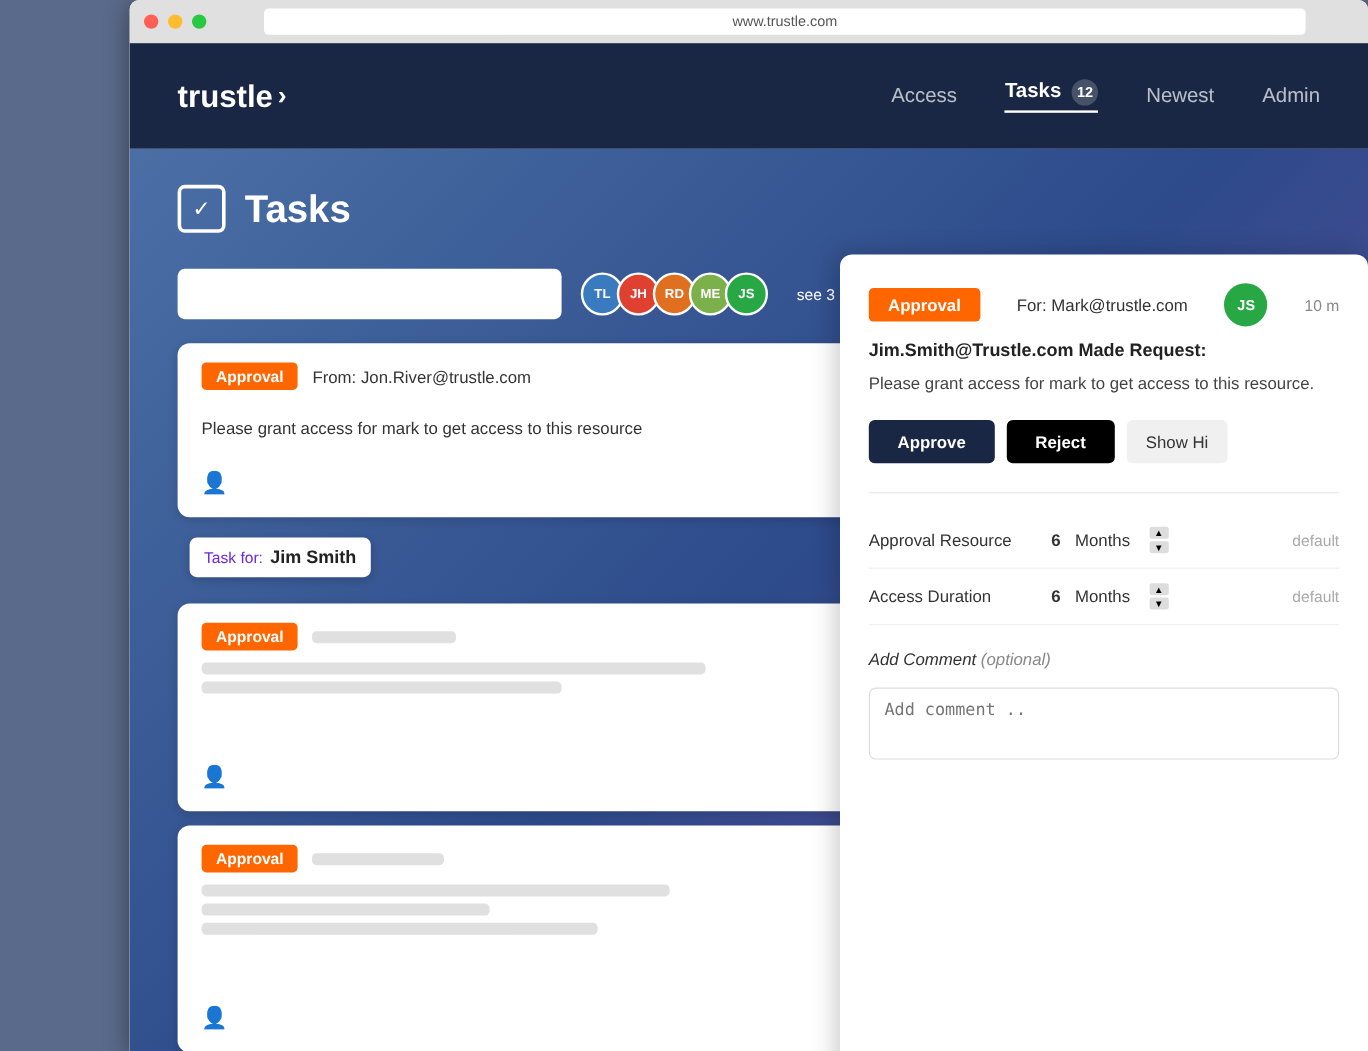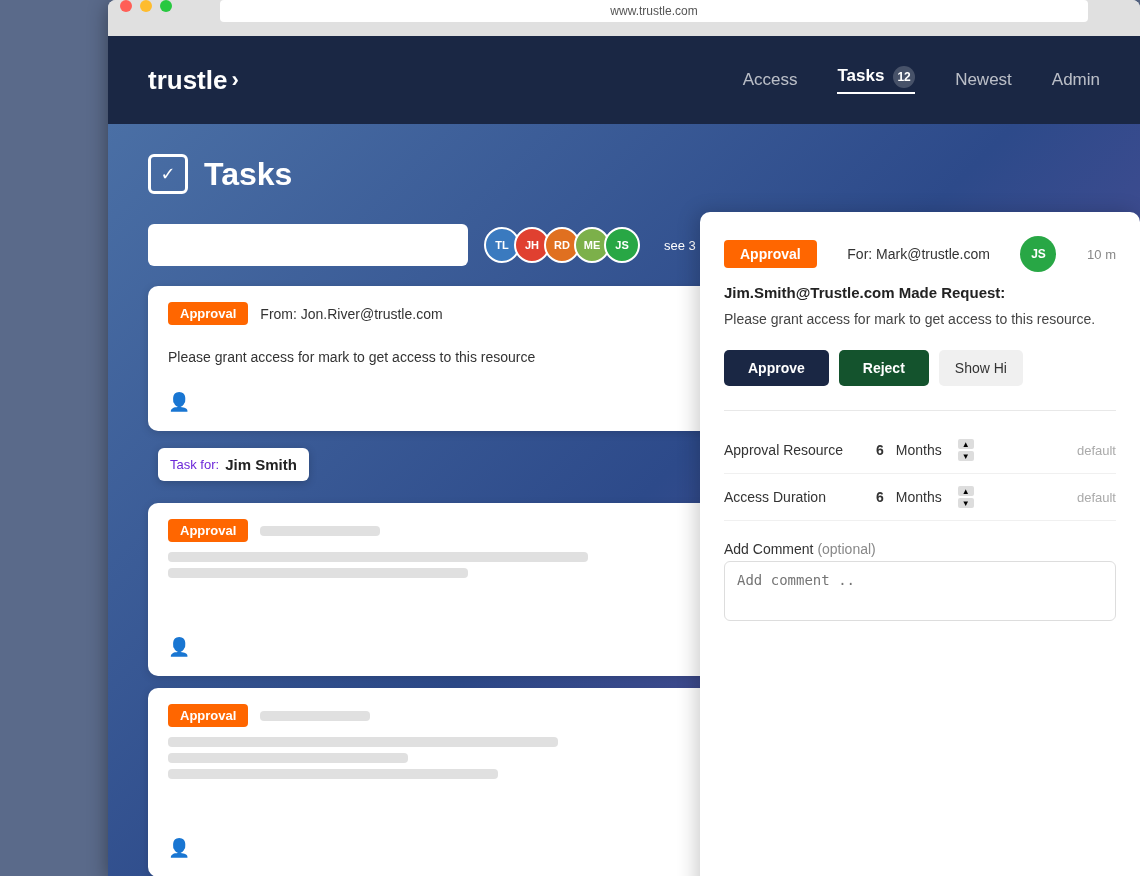--- a/index.html
+++ b/index.html
@@ -21,20 +21,21 @@
       background: #f0f0f0;
       border-radius: 8px 8px 0 0;
       overflow: hidden;
       box-shadow: 0 4px 20px rgba(0,0,0,0.4);
     }
 
     .browser-titlebar {
       background: #e0e0e0;
       height: 36px;
       display: flex;
+      align-items: center;
       padding: 0 12px;
       gap: 8px;
     }
 
     .browser-dot {
       width: 12px; height: 12px;
       border-radius: 50%;
     }
     .dot-red { background: #ff5f57; }
     .dot-yellow { background: #febc2e; }
@@ -419,21 +420,21 @@
       color: white;
       border: none;
       border-radius: 5px;
       padding: 10px 24px;
       font-size: 14px;
       font-weight: 600;
       cursor: pointer;
     }
 
     .btn-reject {
-      background: #14532d;
+      background: #000000;
       color: white;
       border: none;
       border-radius: 5px;
       padding: 10px 24px;
       font-size: 14px;
       font-weight: 600;
       cursor: pointer;
     }
 
     .btn-show-history {
@@ -503,21 +504,22 @@
       margin-left: auto;
     }
 
     .comment-section {
       margin-top: 20px;
     }
 
     .comment-label {
       font-size: 14px;
       color: #333;
-      margin-bottom: 4px;
+      margin-bottom: 16px;
+      font-style: italic;
     }
 
     .comment-optional {
       color: #888;
       font-weight: 400;
     }
 
     .comment-input {
       width: 100%;
       border: 1px solid #ddd;

